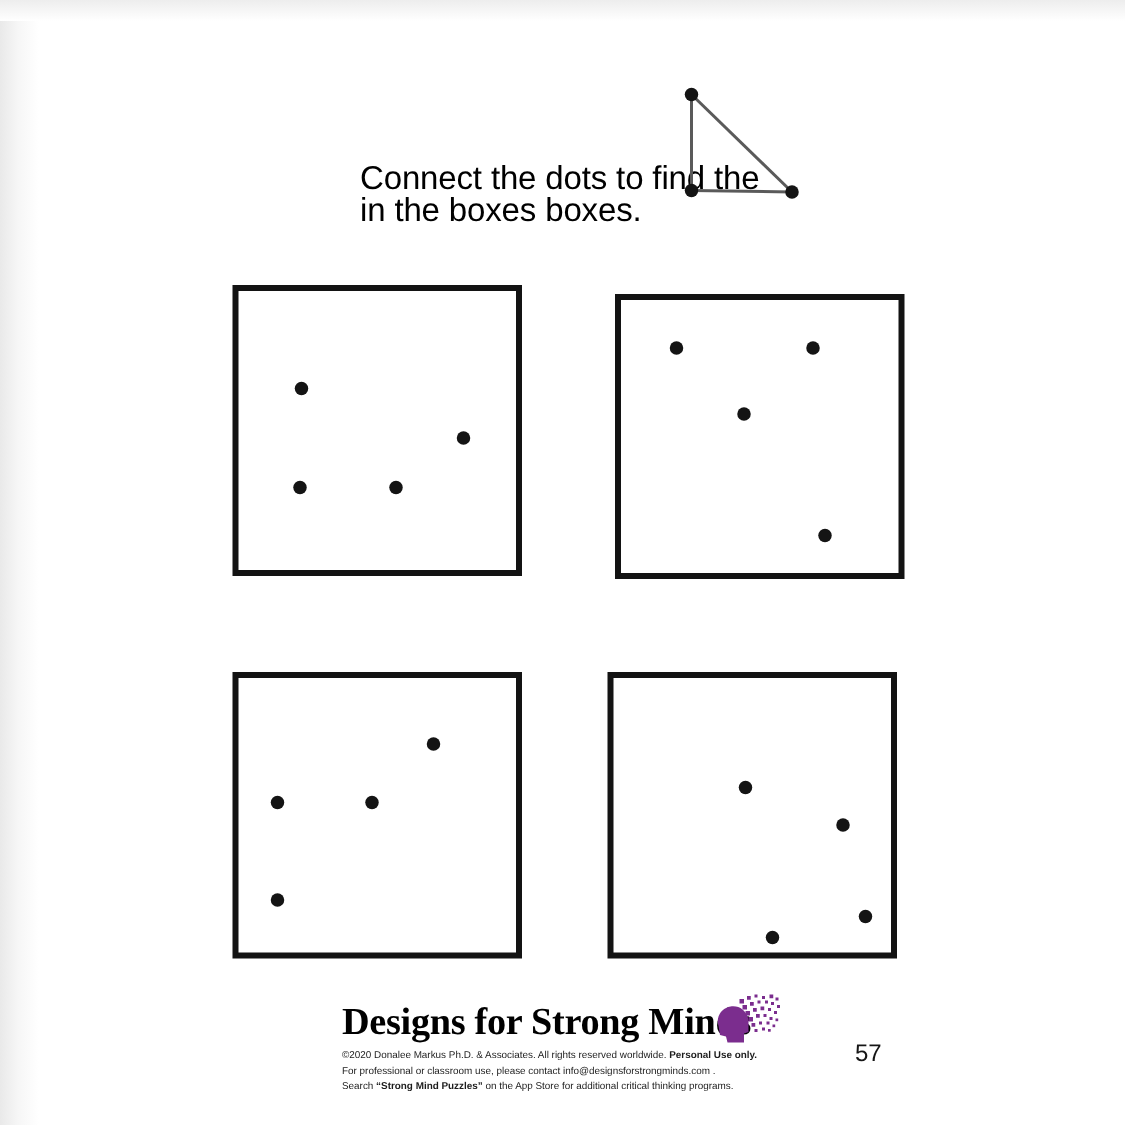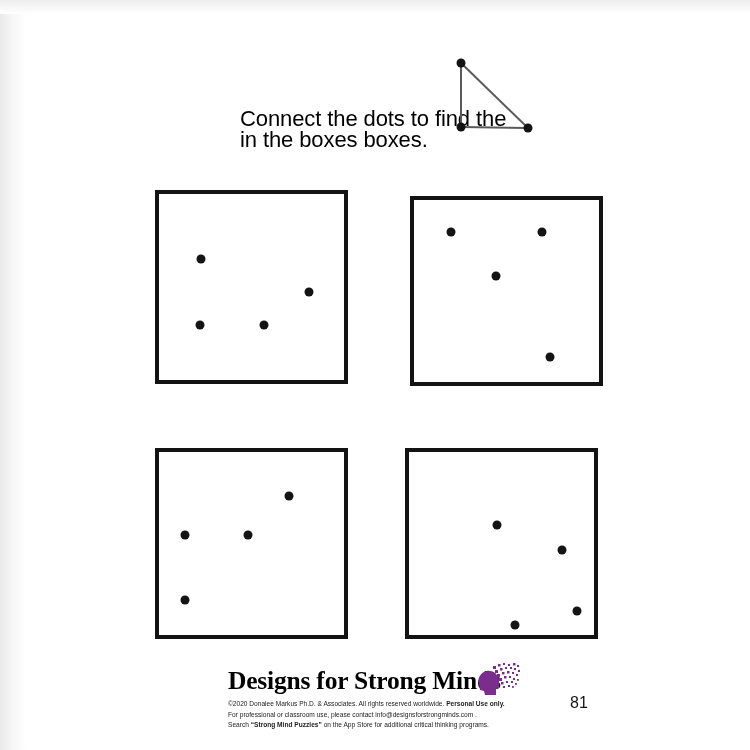--- a/index.html
+++ b/index.html
@@ -222,15 +222,15 @@
       <span>©2020 Donalee Markus Ph.D. &amp; Associates. All rights reserved worldwide. </span><b>Personal Use only.</b>
     </div>
 
     <div class="fineprint">For professional or classroom use, please contact info@designsforstrongminds.com .</div>
 
     <div class="fineprint">
       <span>Search </span><b>“Strong Mind Puzzles”</b><span> on the App Store for additional critical thinking programs.</span>
     </div>
   </div>
 
-  <div class="page-number">81</div>
+  <div class="page-number">57</div>
 
 </div>
 
 </body></html>

